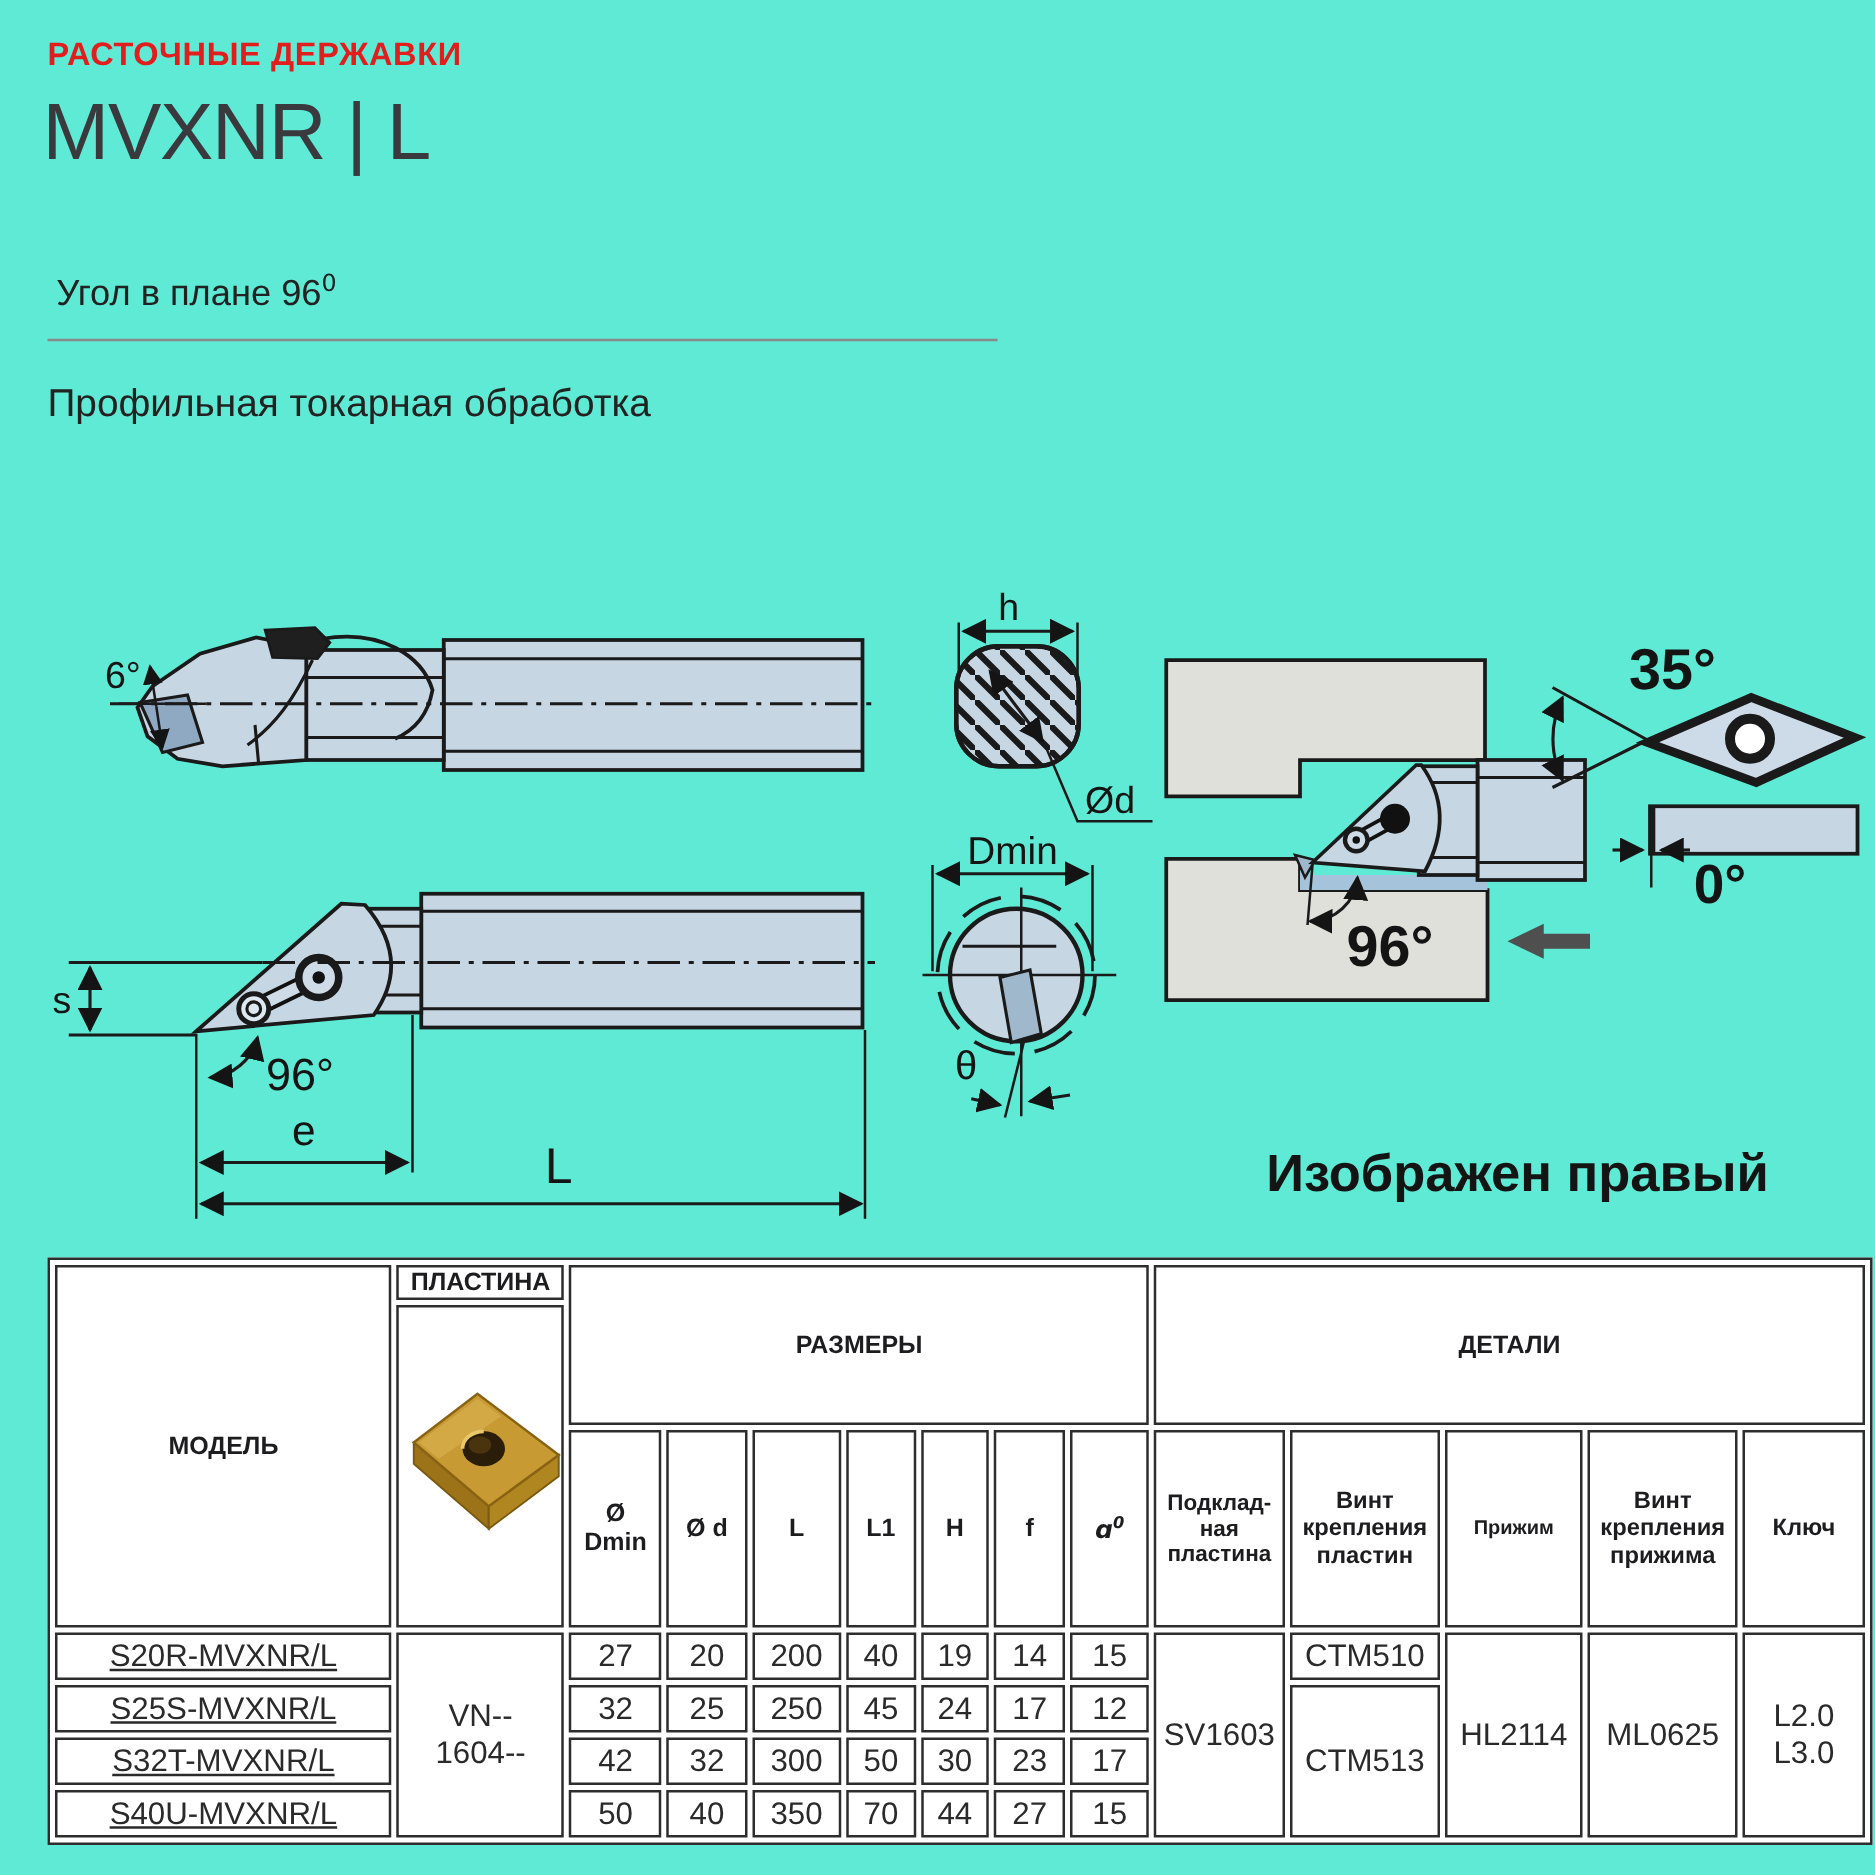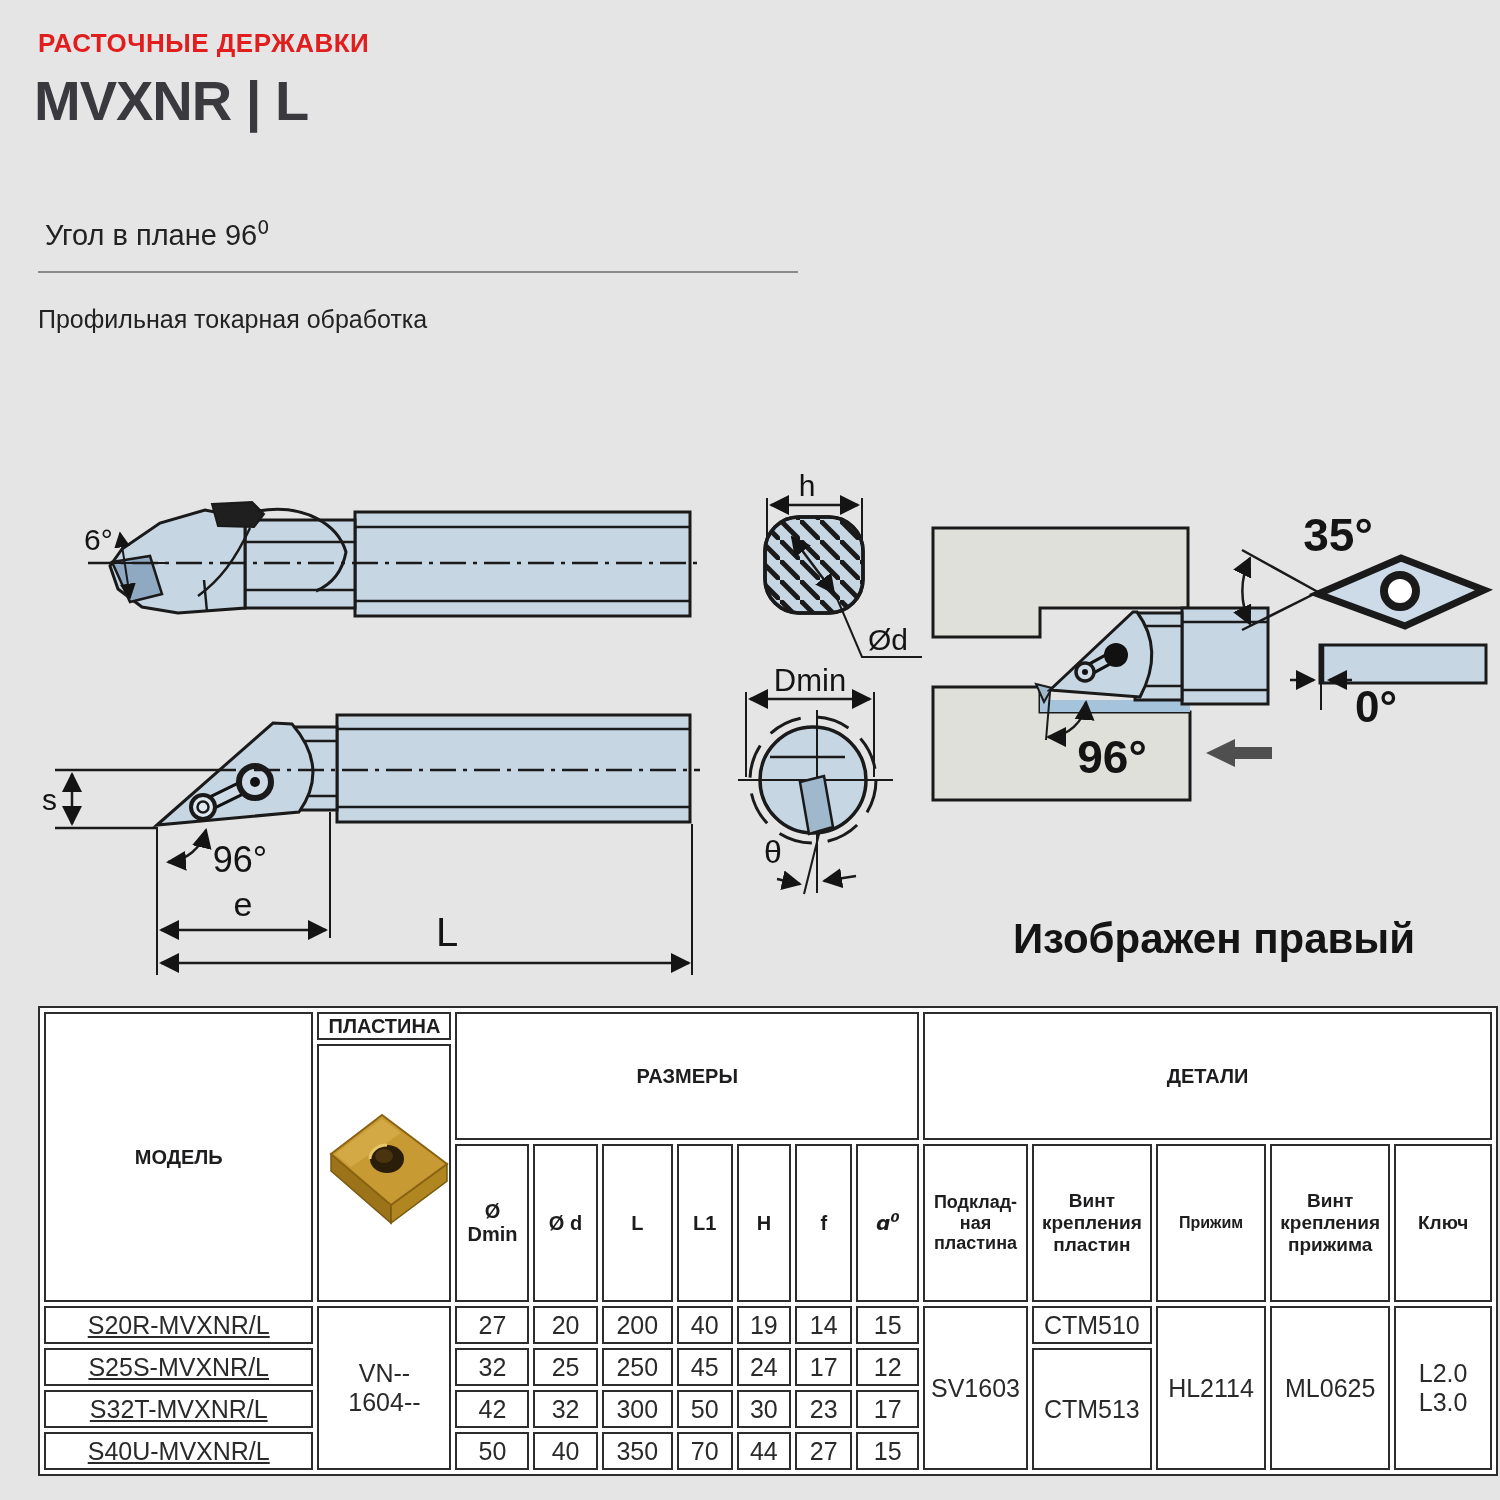--- a/index.html
+++ b/index.html
@@ -1,24 +1,24 @@
 <!DOCTYPE html>
 <html><head>
 <meta charset="utf-8">
 <style>
   html,body{margin:0;padding:0;background:#ffffff;}
-  .page{position:relative;width:1500px;height:1500px;background:#e5e5e5;overflow:hidden;
+  .page{position:relative;width:1500px;height:1500px;background:#5eead4;overflow:hidden;
         font-family:"Liberation Sans",sans-serif;color:#1d1d1f;}
   .abs{position:absolute;}
   .eyebrow{left:38px;top:28px;font-size:26px;font-weight:700;color:#e11d1d;letter-spacing:.5px;}
-  .title{left:34px;top:68px;font-size:56px;font-weight:700;color:#3a3a3e;letter-spacing:-1px;}
+  .title{left:34px;top:68px;font-size:64px;font-weight:400;color:#3a3a3e;letter-spacing:-1px;}
   .subtitle{left:45px;top:216px;font-size:29px;color:#222;}
   .subtitle sup{font-size:19px;font-family:"DejaVu Sans",sans-serif;}
   .rule{left:38px;top:271px;width:760px;height:0;border-top:2px solid #8a8a8a;}
-  .description{left:38px;top:305px;font-size:25px;color:#222;}
+  .description{left:38px;top:305px;font-size:31px;color:#222;}
   .drawings{left:0;top:440px;}
   svg text{font-family:"Liberation Sans",sans-serif;fill:#141414;}
   .dimtxt{font-size:30px;}
   .bigdeg{font-size:46px;font-weight:700;}
   .caption-txt{font-size:42px;font-weight:700;}
 
   .tablewrap{left:38px;top:1006px;width:1460px;}
   table.spec{width:100%;border-collapse:separate;border-spacing:4px;border:2px solid #2d2d2d;
              table-layout:fixed;background:#fff;}
   table.spec td{border:2px solid #2d2d2d;text-align:center;vertical-align:middle;

